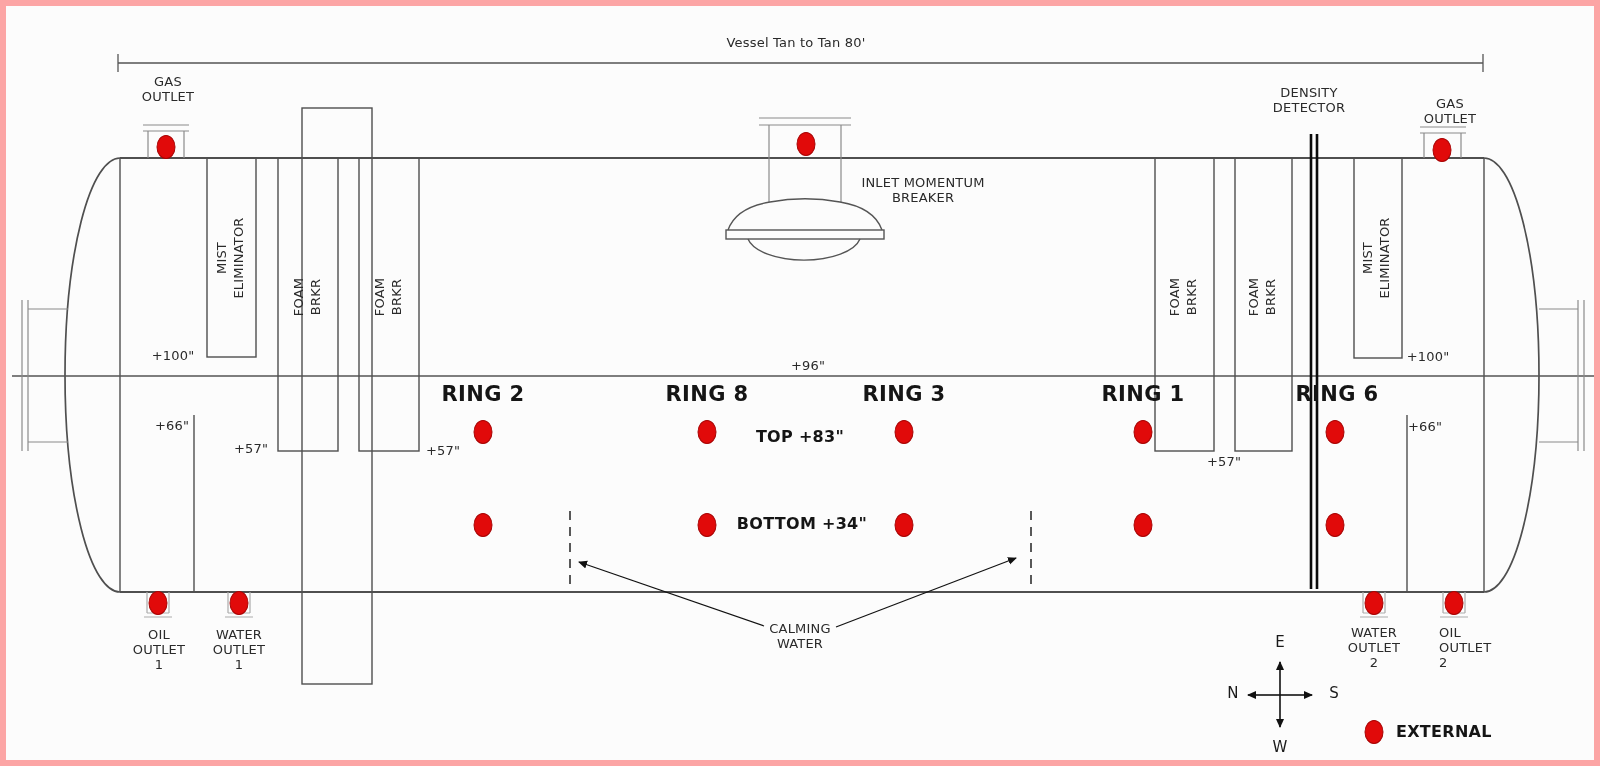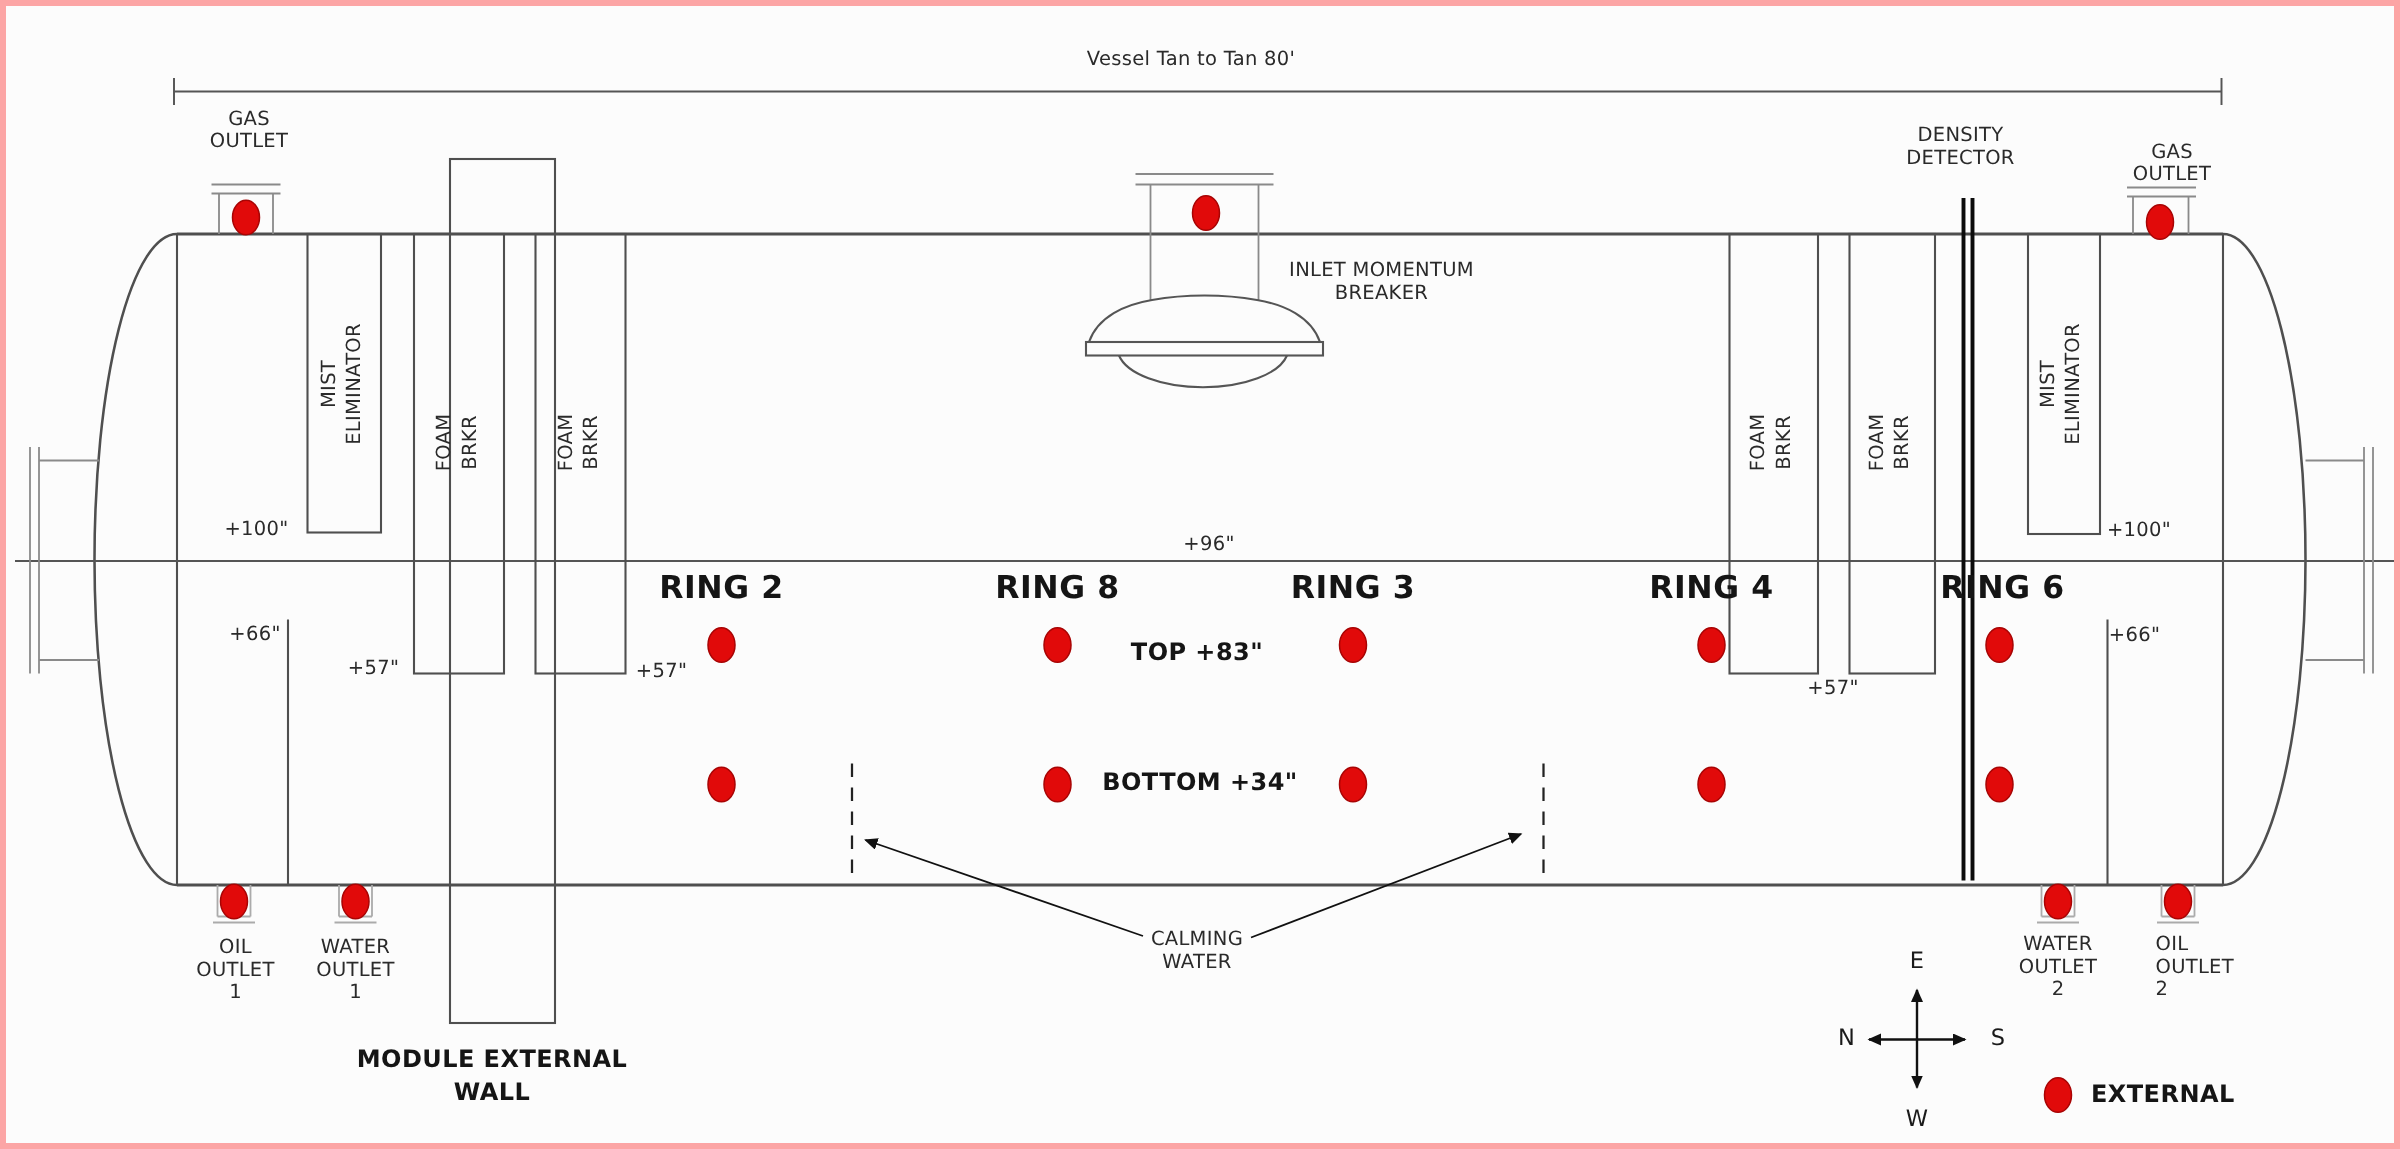--- a/index.html
+++ b/index.html
@@ -1,18 +1,18 @@
 <!DOCTYPE html>
 <html><head>
 <meta charset="utf-8">
 <style>
   html,body{margin:0;padding:0;background:#ffffff;}
   #canvas{
     position:relative;width:1600px;height:766px;box-sizing:border-box;
-    background:#fcfcfc;border:4px solid #fca5a5;overflow:hidden;
+    background:#fcfcfc;border:6px solid #fca5a5;overflow:hidden;
     font-family:"DejaVu Sans",sans-serif;
   }
   #linework{position:absolute;left:0;top:0;width:1600px;height:766px;}
   .lbl{
     position:absolute;transform:translate(-50%,-50%);
     font:13px/1.15 "DejaVu Sans",sans-serif;color:#2a2a2a;
     text-align:center;white-space:pre-line;letter-spacing:.2px;
   }
   .rot{transform:translate(-50%,-50%) rotate(-90deg);line-height:1.3;}
   .b15{font-weight:bold;font-size:21px;color:#151515;letter-spacing:.4px;}
@@ -162,28 +162,26 @@
   <div class="lbl" style="left:166px;top:420px">+66"</div>
   <div class="lbl" style="left:1419px;top:421px">+66"</div>
   <div class="lbl" style="left:245px;top:443px">+57"</div>
   <div class="lbl" style="left:437px;top:445px">+57"</div>
   <div class="lbl" style="left:1218px;top:456px">+57"</div>
   <div class="lbl" style="left:802px;top:360px">+96"</div>
 
   <div class="lbl b15" style="left:477px;top:388px">RING 2</div>
   <div class="lbl b15" style="left:701px;top:388px">RING 8</div>
   <div class="lbl b15" style="left:898px;top:388px">RING 3</div>
-  <div class="lbl b15" style="left:1137px;top:388px">RING 4</div>
+  <div class="lbl b15" style="left:1137px;top:388px">RING 1</div>
   <div class="lbl b15" style="left:1331px;top:388px">RING 6</div>
 
   <div class="lbl b16" style="left:794px;top:431px">TOP +83"</div>
   <div class="lbl b16" style="left:796px;top:518px">BOTTOM +34"</div>
 
-  <div class="lbl b16" style="left:324px;top:713px;line-height:1.35">MODULE EXTERNAL
-WALL</div>
   <div class="lbl" style="left:794px;top:631px">CALMING
 WATER</div>
 
   <div class="lbl" style="left:153px;top:644px">OIL
 OUTLET
 1</div>
   <div class="lbl" style="left:233px;top:644px">WATER
 OUTLET
 1</div>
   <div class="lbl" style="left:1368px;top:642px">WATER

